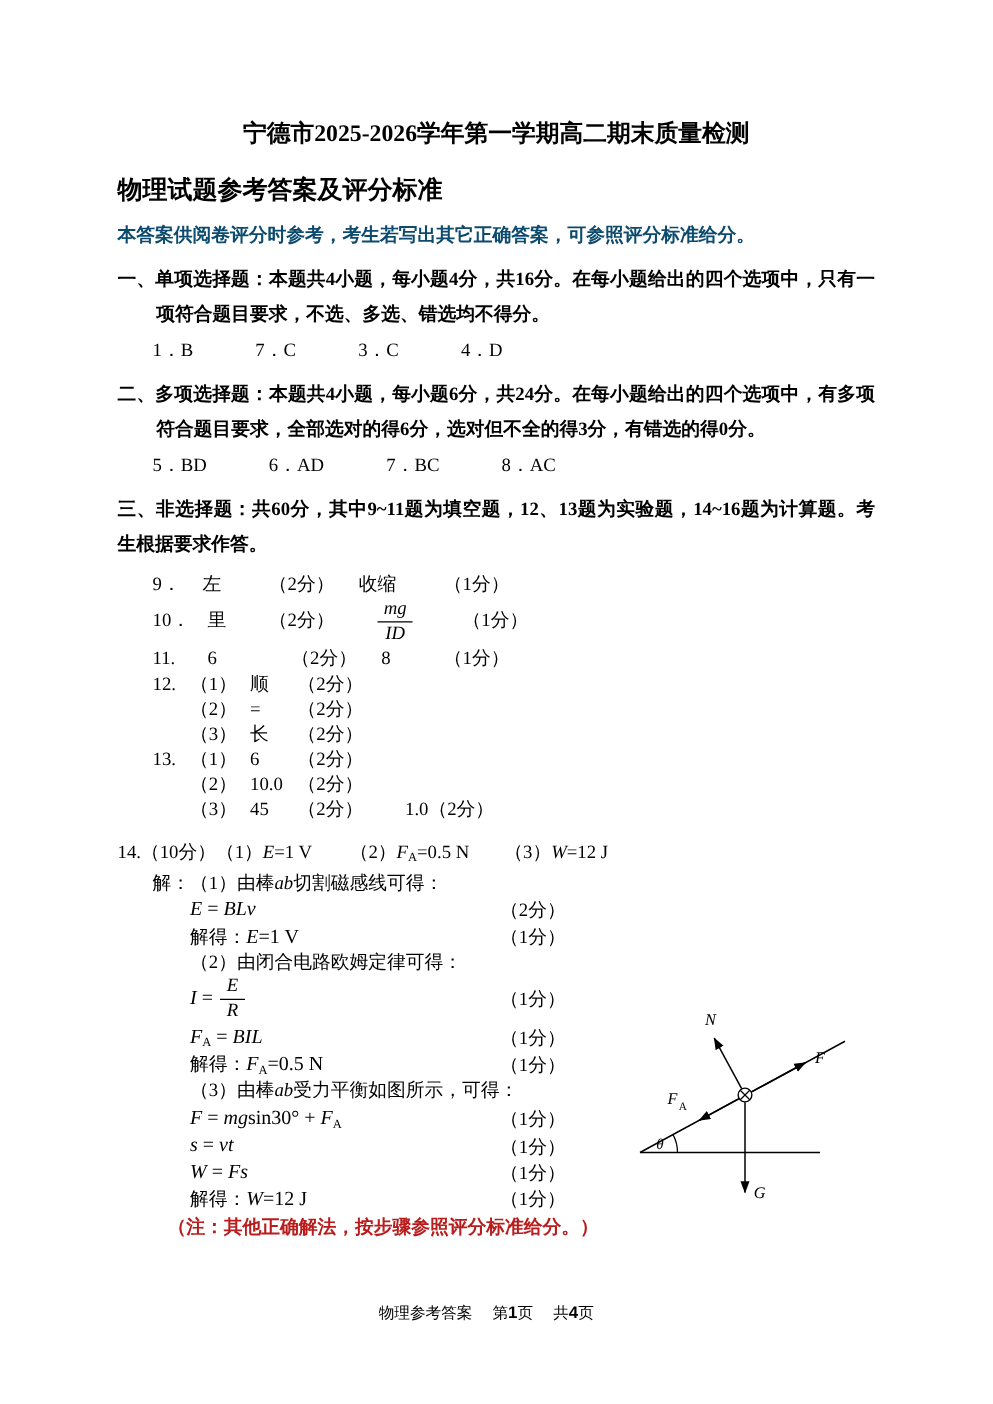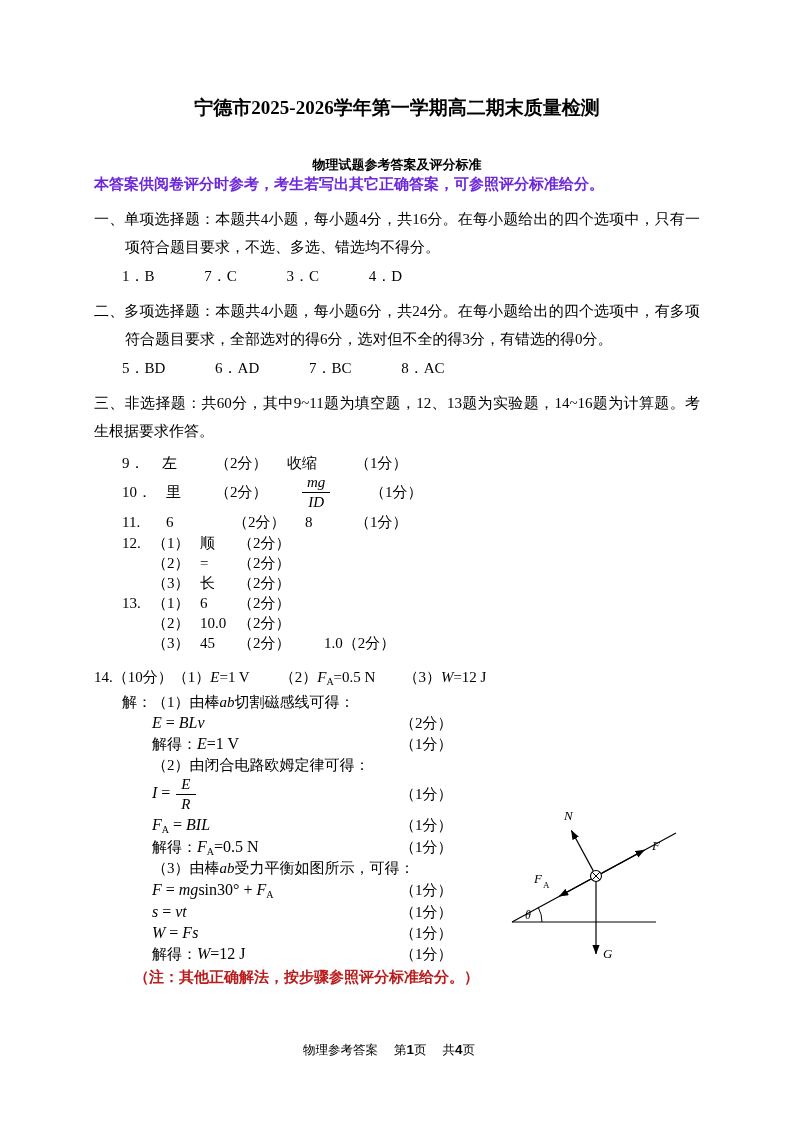--- a/index.html
+++ b/index.html
@@ -5,24 +5,24 @@
   html, body { margin: 0; padding: 0; }
   body {
     width: 794px; height: 1123px;
     background: #ffffff; color: #000;
     font-family: "Liberation Serif", "DejaVu Serif", serif;
     position: relative; overflow: hidden;
   }
   .page { position: absolute; inset: 0; padding: 96px 94px 0 94px; }
 
   .title { text-align: center; font-size: 19px; font-weight: bold; line-height: 1.3; }
-  .subtitle { text-align: center; font-size: 13px; font-weight: bold; margin-top: 36px; line-height: 1.3; }
-  .notice { color: #6d28d9; font-weight: bold; font-size: 15px; line-height: 1.4; }
-
-  .sec-heading { font-size: 15px; font-weight: normal; line-height: 28.5px; margin-top: 10px; text-align: justify; }
+  .subtitle { text-align: left; font-size: 20px; font-weight: bold; margin-top: 18px; line-height: 1.3; }
+  .notice { color: #0c4a6e; font-weight: bold; font-size: 15px; margin-top: 14px; line-height: 1.4; }
+
+  .sec-heading { font-size: 15px; font-weight: bold; line-height: 28.5px; margin-top: 10px; text-align: justify; }
   .hang { padding-left: 31px; text-indent: -31px; }
 
   .answers-row { margin: 4px 0 0 28px; font-size: 15px; line-height: 21px; }
   .answers-row .ans-item { display: inline-block; margin-right: 46px; }
 
   .fill { margin-left: 28px; margin-top: 7px; font-size: 15px; }
   .fr { display: flex; align-items: center; line-height: 21px; }
   .fr-tall { min-height: 38px; }
   .fr-sub { line-height: 20px; }
   .cell { display: inline-block; }

